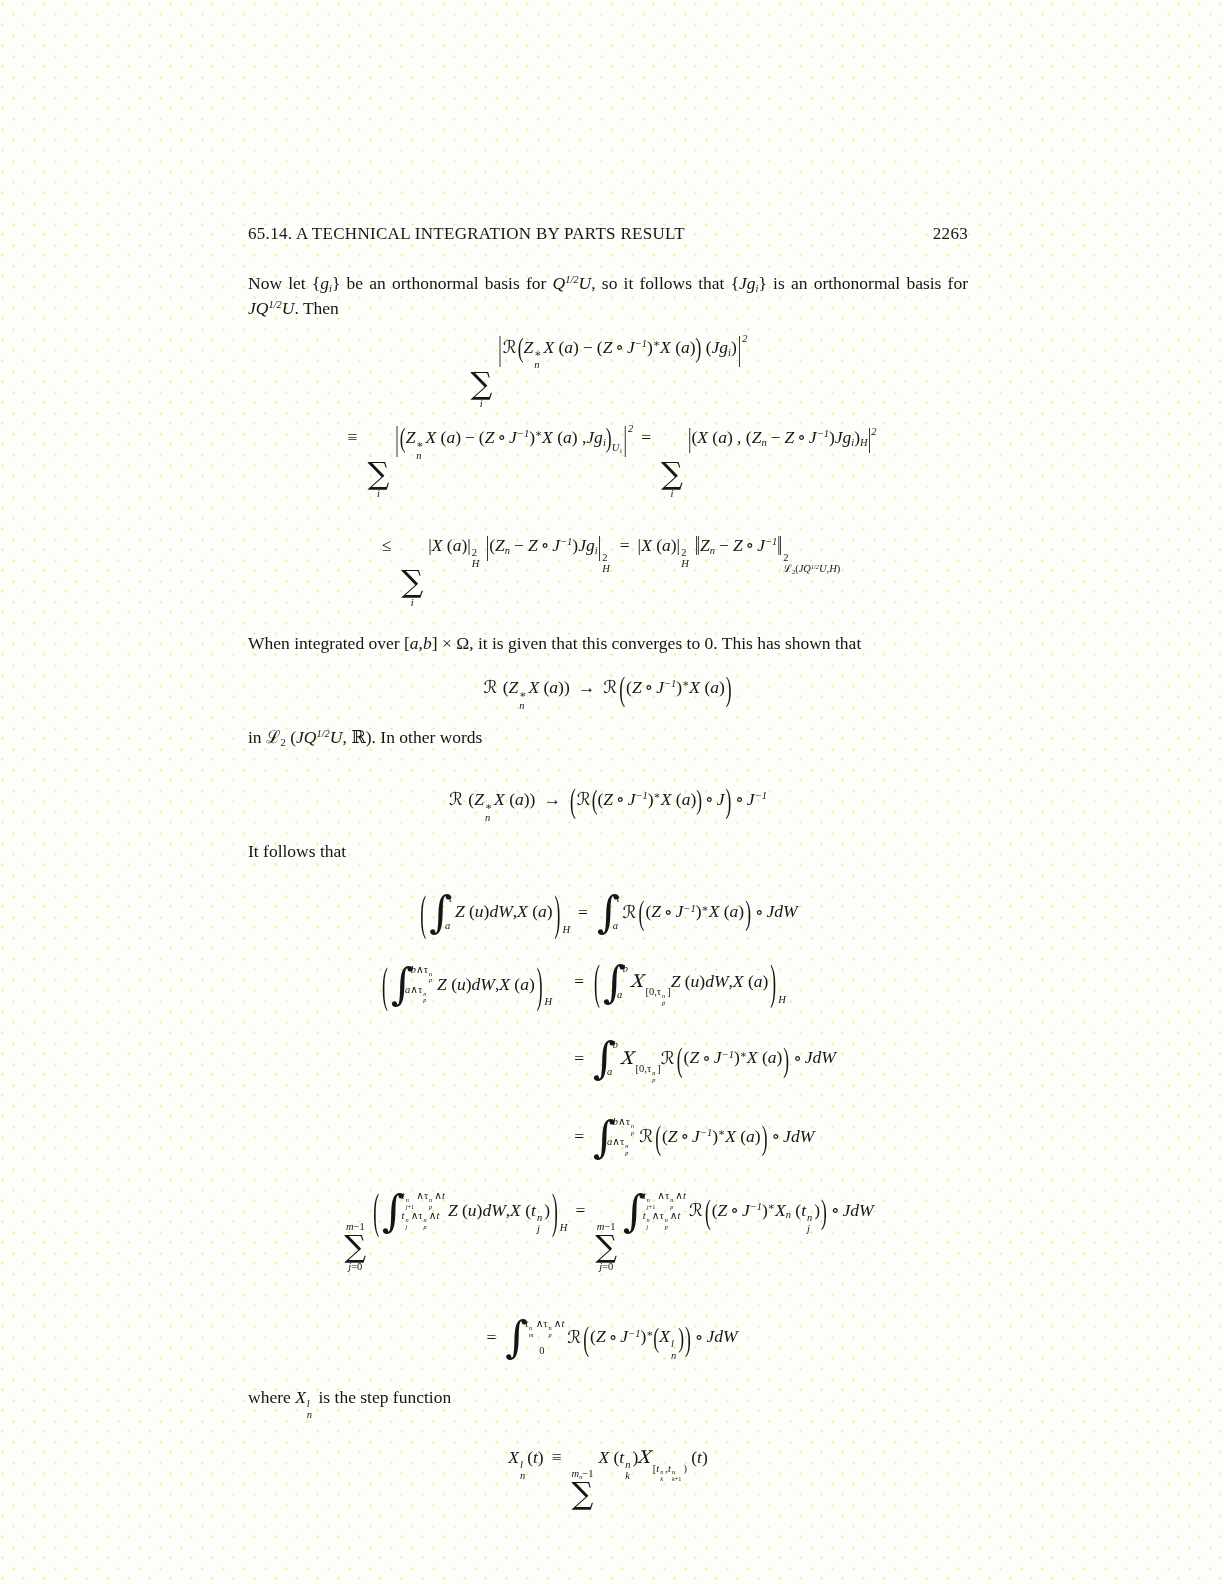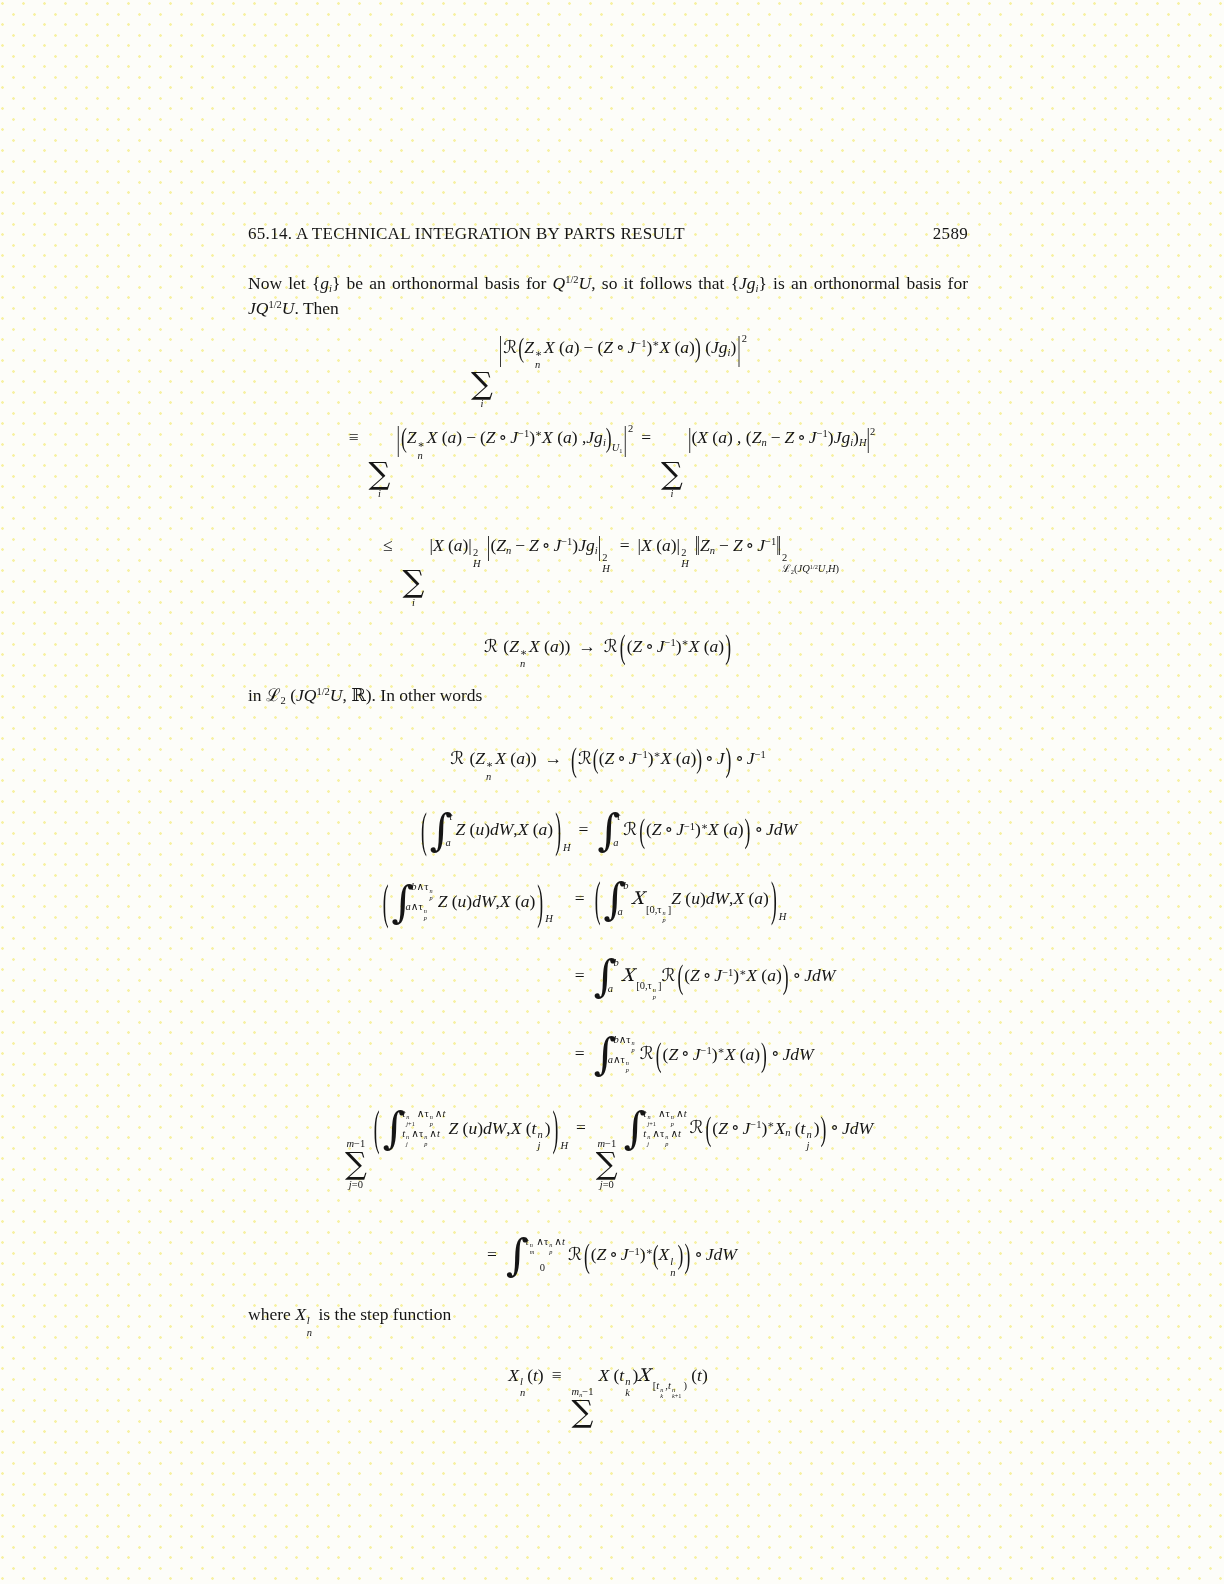--- a/index.html
+++ b/index.html
@@ -32,21 +32,21 @@
   .e6{display:grid;grid-template-columns:auto auto;justify-content:center;
       column-gap:14px;row-gap:32px;align-items:center;text-align:left;margin:30px 0 26px;}
   .e6 .lhs{justify-self:end;}
   .e6 .rhs{justify-self:start;}
   .e7{margin:26px 0 18px;}
   .e7 .eline + .eline{margin-top:32px;}
   .e8{margin:26px 0 0;}
 
   
   i{font-style:italic;}
-  sup{font-size:.6em;vertical-align:.55em;line-height:0;}
+  sup{font-size:.6em;vertical-align:.55em;line-height:0;font-style:italic;}
   sub{font-size:.6em;vertical-align:-.25em;line-height:0;}
   .scr{font-family:"DejaVu Serif","DejaVu Sans",serif;font-style:italic;padding-right:1px;}
   .chi{font-style:italic;display:inline-block;transform:skewX(-8deg);
        font-family:"DejaVu Serif",serif;padding:0 1px;}
   .ss{display:inline-flex;flex-direction:column;align-items:flex-start;
       font-size:.6em;line-height:1.05;vertical-align:-.45em;margin:0 2px 0 1px;}
   .ss>span{display:block;}
   .ss.lo{vertical-align:-.9em;}
   .sum{display:inline-flex;flex-direction:column;align-items:center;
        vertical-align:-.8em;line-height:1;margin:0 5px 0 2px;}
@@ -69,21 +69,21 @@
   .o{padding:0 3px;}
 </style>
 </head>
 <body>
 
 <div class="sheet">
   <div class="inner">
 
     <div class="hdr">
       <span>65.14.  A TECHNICAL INTEGRATION BY PARTS RESULT</span>
-      <span>2589</span>
+      <span>2263</span>
     </div>
 
     <p class="para">Now let {<i>g</i><sub><i>i</i></sub>} be an orthonormal basis for <i>Q</i><sup>1/2</sup><i>U</i>, so it follows that {<i>Jg</i><sub><i>i</i></sub>} is an orthonormal basis for <i>JQ</i><sup>1/2</sup><i>U</i>. Then</p>
 
     <div class="eq e1"><span class="sum">
           <span class="l">&nbsp;</span>
           <span class="s">∑</span>
           <span class="l"><i>i</i></span>
         </span><span class="p3">|</span><span class="scr">ℛ</span><span class="p2">(</span><i>Z</i><span class="ss">
           <span>∗</span>
@@ -115,33 +115,35 @@
             <span><i>H</i></span>
           </span><span class="rel">=</span>|<i>X</i> (<i>a</i>)|<span class="ss">
             <span>2</span>
             <span><i>H</i></span>
           </span> <span class="p2">‖</span><i>Z</i><sub><i>n</i></sub><span class="bin">−</span><i>Z</i><span class="o">∘</span><i>J</i><sup>−1</sup><span class="p2">‖</span><span class="ss lo">
             <span>2</span>
             <span>ℒ<sub>2</sub>(<i>JQ</i><sup>1/2</sup><i>U</i>,<i>H</i>)</span>
           </span></div>
     </div>
 
+    <p class="para">When integrated over [<i>a</i>,<i>b</i>] × Ω, it is given that this converges to 0.  This has shown that</p>
 
     <div class="eq e3"><span class="scr">ℛ</span> (<i>Z</i><span class="ss">
           <span>∗</span>
           <span><i>n</i></span>
         </span><i>X</i> (<i>a</i>))<span class="rel">→</span><span class="scr">ℛ</span><span class="p3">(</span>(<i>Z</i><span class="o">∘</span><i>J</i><sup>−1</sup>)<sup>∗</sup><i>X</i> (<i>a</i>)<span class="p3">)</span></div>
 
     <p class="para">in ℒ<sub>2</sub> (<i>JQ</i><sup>1/2</sup><i>U</i>, ℝ). In other words</p>
 
     <div class="eq e4"><span class="scr">ℛ</span> (<i>Z</i><span class="ss">
           <span>∗</span>
           <span><i>n</i></span>
         </span><i>X</i> (<i>a</i>))<span class="rel">→</span><span class="p3">(</span><span class="scr">ℛ</span><span class="p2">(</span>(<i>Z</i><span class="o">∘</span><i>J</i><sup>−1</sup>)<sup>∗</sup><i>X</i> (<i>a</i>)<span class="p2">)</span><span class="o">∘</span><i>J</i><span class="p3">)</span><span class="o">∘</span><i>J</i><sup>−1</sup></div>
 
+    <p class="para">It follows that</p>
 
     <div class="eq e5"><span class="p4">(</span><span class="int">
           <span class="is">∫</span>
           <span class="il">
             <span class="iu"><i>t</i></span>
             <span class="ib"><i>a</i></span>
           </span>
         </span><i>Z</i> (<i>u</i>)<i>dW</i>,<i>X</i> (<i>a</i>)<span class="p4">)</span><sub class="lo2"><i>H</i></sub><span class="rel">=</span><span class="int">
           <span class="is">∫</span>
           <span class="il">

